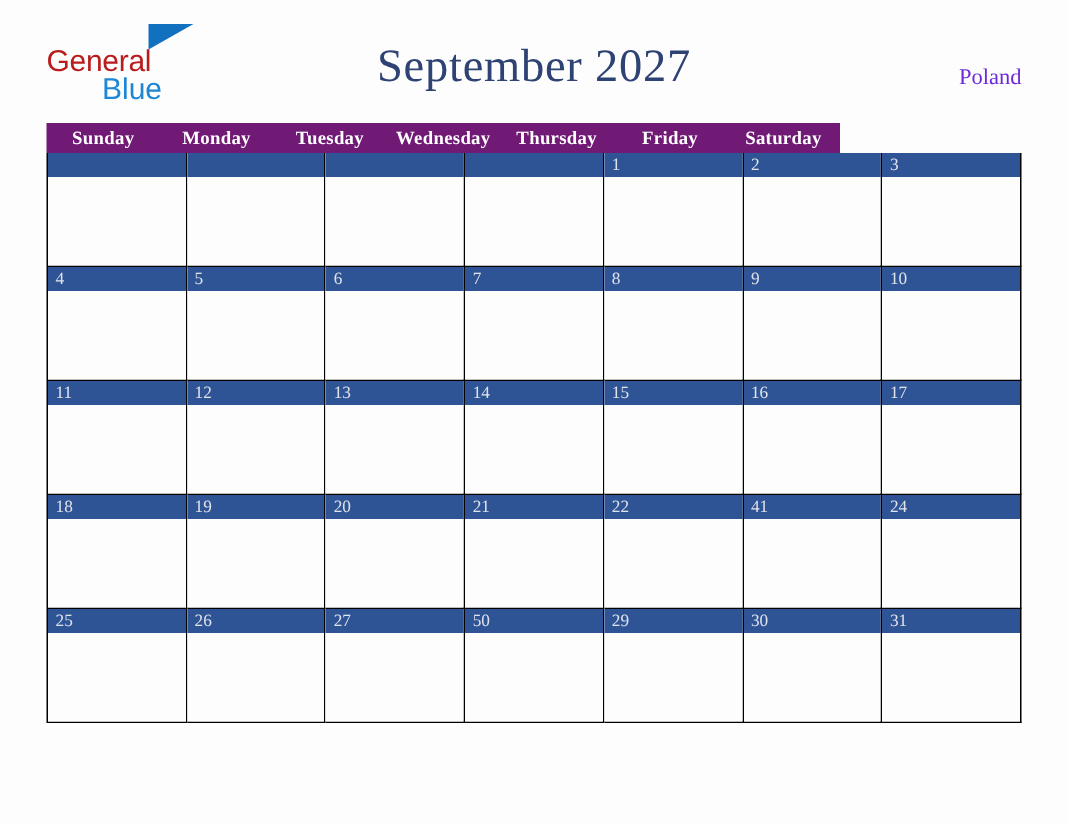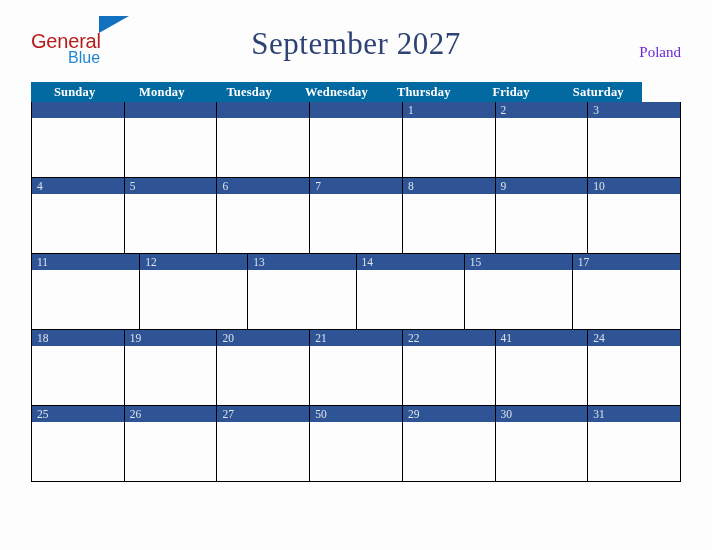--- a/index.html
+++ b/index.html
@@ -52,21 +52,21 @@
     width: 0;
     height: 0;
     border-top: 17px solid #1271bf;
     border-right: 30px solid transparent;
   }
   .logo-blue {
     position: absolute;
     left: 37px;
     top: 19px;
     font-family: "Liberation Sans", sans-serif;
-    font-size: 16px;
+    font-size: 20px;
     color: #1e87d4;
     line-height: 1;
   }
 
   .month-title {
     position: absolute;
     left: 0;
     top: 26px;
     width: 712px;
     text-align: center;
@@ -88,22 +88,22 @@
   
   .calendar {
     position: absolute;
     left: 31px;
     top: 82px;
     width: 650px;
   }
 
   .dow-row {
     display: flex;
-    width: 611px;
-    background: #0369a1;
+    width: 529px;
+    background: #701a75;
     height: 20px;
   }
   .dow-cell {
     flex: 1 1 0;
     color: #ffffff;
     font-family: "Liberation Serif", serif;
     font-weight: bold;
     font-size: 12.5px;
     text-align: center;
     line-height: 20px;
@@ -249,20 +249,24 @@
     </div>
     <div class="day-cell">
       <div class="day-band">14</div>
       <div class="day-body"></div>
     </div>
     <div class="day-cell">
       <div class="day-band">15</div>
       <div class="day-body"></div>
     </div>
     <div class="day-cell">
+      <div class="day-band">16</div>
+      <div class="day-body"></div>
+    </div>
+    <div class="day-cell">
       <div class="day-band">17</div>
       <div class="day-body"></div>
     </div>
   </div>
 
   <div class="week-row">
     <div class="day-cell">
       <div class="day-band">18</div>
       <div class="day-body"></div>
     </div>

